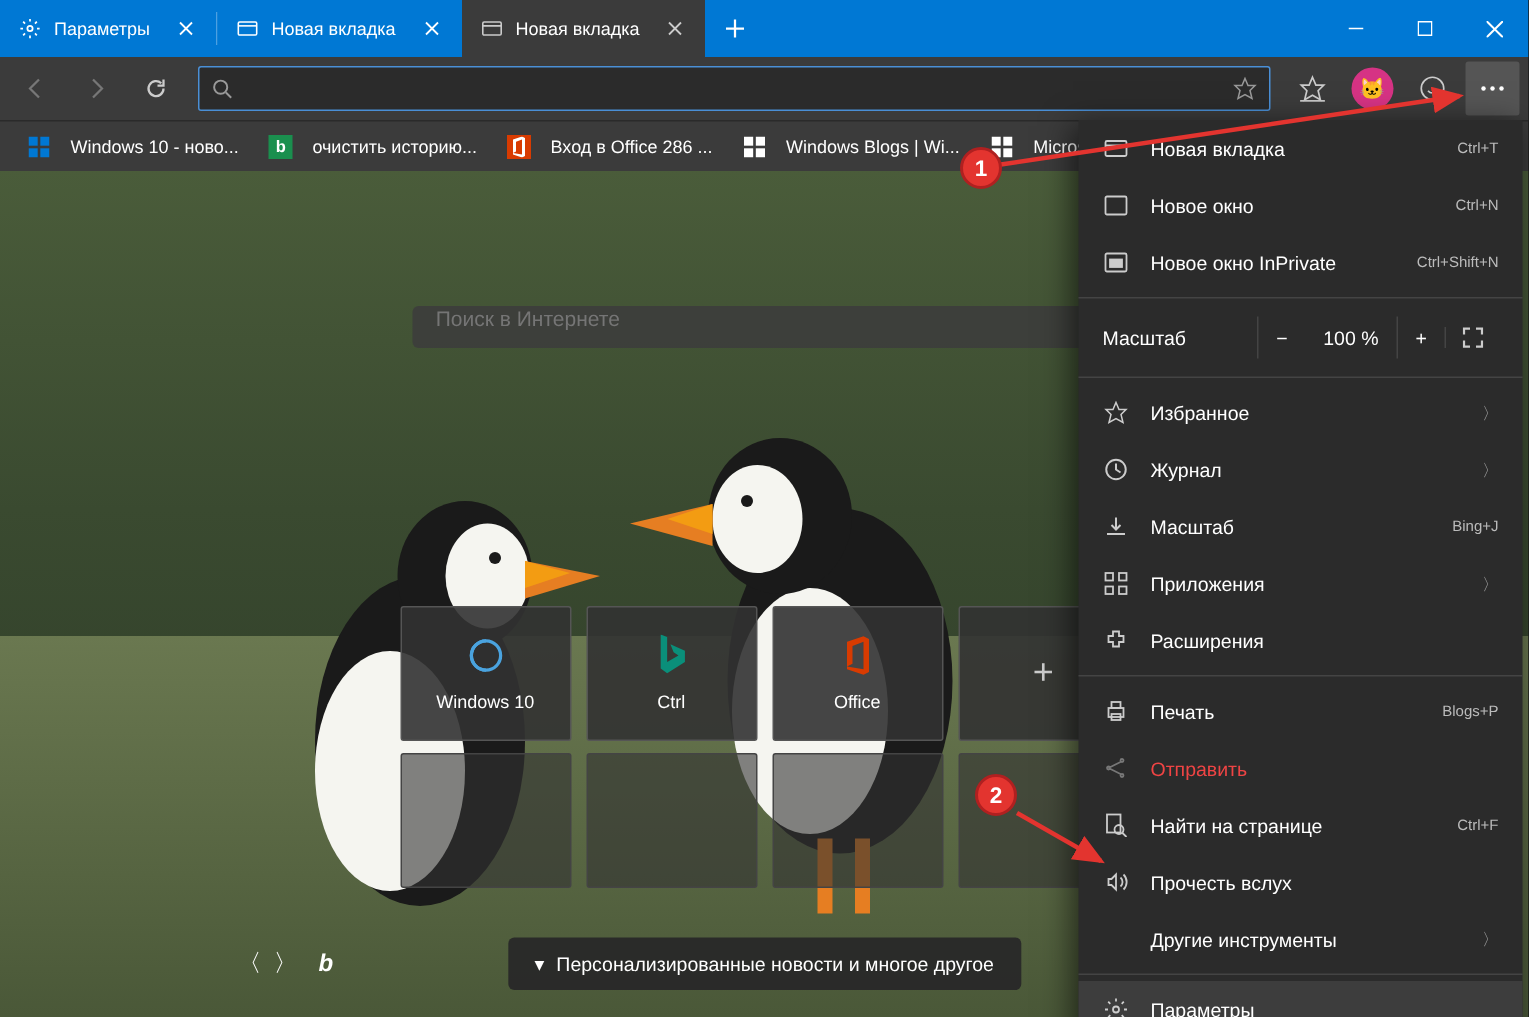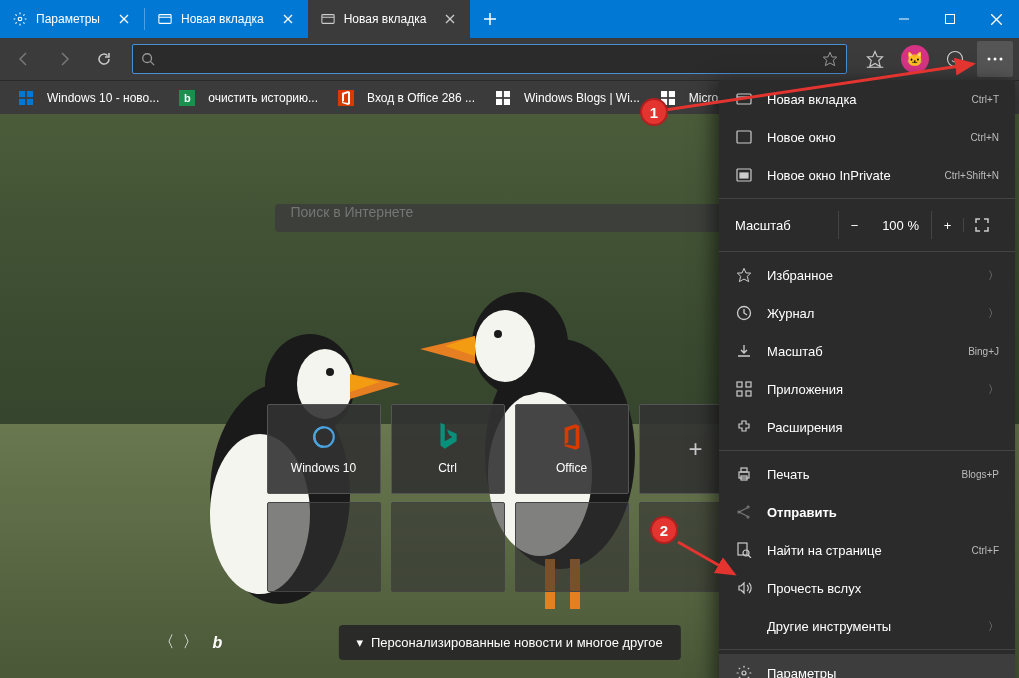--- a/index.html
+++ b/index.html
@@ -55,21 +55,21 @@
 .tile-empty { width: 114px; height: 90px; background: rgba(50,50,50,0.6); border: 1px solid #444; border-radius: 2px; }
 
 .bottom-bar { position: absolute; bottom: 18px; left: 50%; transform: translateX(-50%); display: flex; align-items: center; gap: 20px; }
 .nav-arrows { display: flex; gap: 8px; color: #fff; align-items: center; position: absolute; left: -180px; }
 .news-btn { background: rgba(40,40,40,0.95); color: #fff; padding: 10px 18px; border-radius: 4px; font-size: 13px; display: flex; align-items: center; gap: 8px; cursor: pointer; }
 
 
 .menu { position: absolute; top: 80px; right: 4px; width: 296px; background: #2b2b2b; box-shadow: -4px 4px 20px rgba(0,0,0,0.6); z-index: 100; }
 .menu-item { display: flex; align-items: center; padding: 10px 16px; color: #fff; font-size: 13px; cursor: pointer; gap: 14px; }
 .menu-item:hover, .menu-item.hover { background: #3d3d3d; }
-.menu-item.disabled { color: #ffffff; font-weight: bold; }
+.menu-item.disabled { color: #ef4444; }
 .menu-ic { width: 18px; height: 18px; display: flex; align-items: center; justify-content: center; color: #ccc; flex-shrink: 0; }
 .menu-label { flex: 1; }
 .menu-shortcut { color: #bbb; font-size: 10px; }
 .menu-chev { color: #999; font-size: 11px; }
 .menu-sep { height: 1px; background: #444; margin: 4px 0; }
 .zoom-row { display: flex; align-items: center; padding: 8px 16px; color: #fff; font-size: 13px; }
 .zoom-label { flex: 1; }
 .zoom-btn { width: 32px; height: 28px; display: flex; align-items: center; justify-content: center; color: #fff; cursor: pointer; border-left: 1px solid #444; }
 .zoom-val { padding: 0 12px; }
 .zoom-fs { width: 36px; border-left: 1px solid #444; display: flex; align-items: center; justify-content: center; cursor: pointer; }

